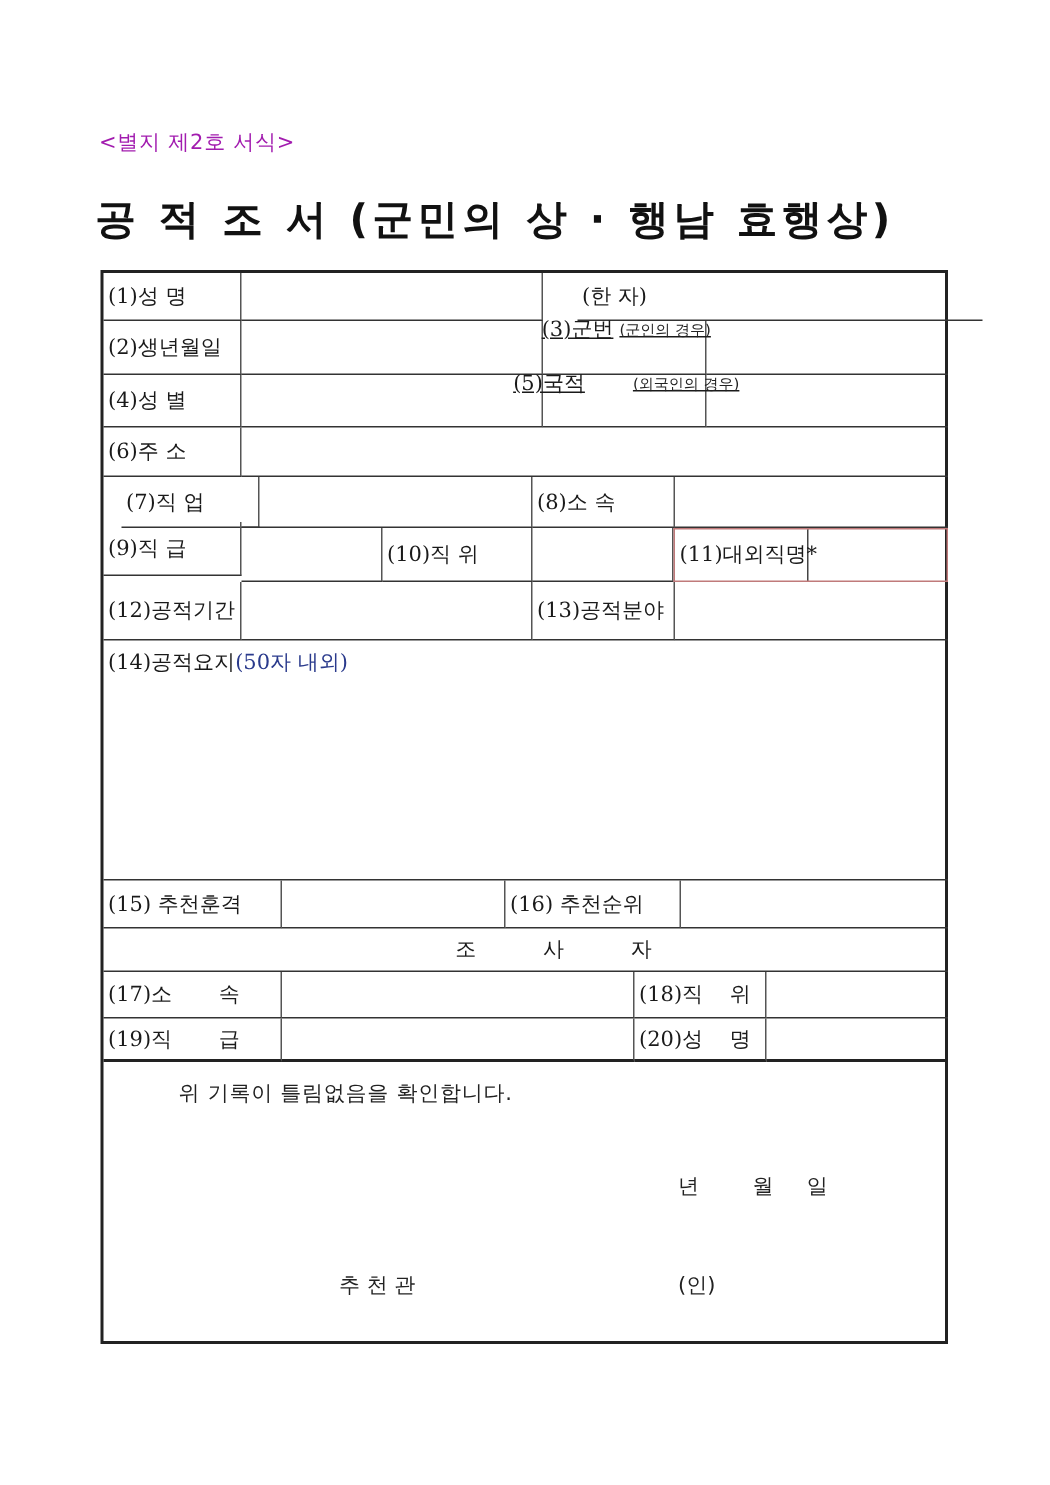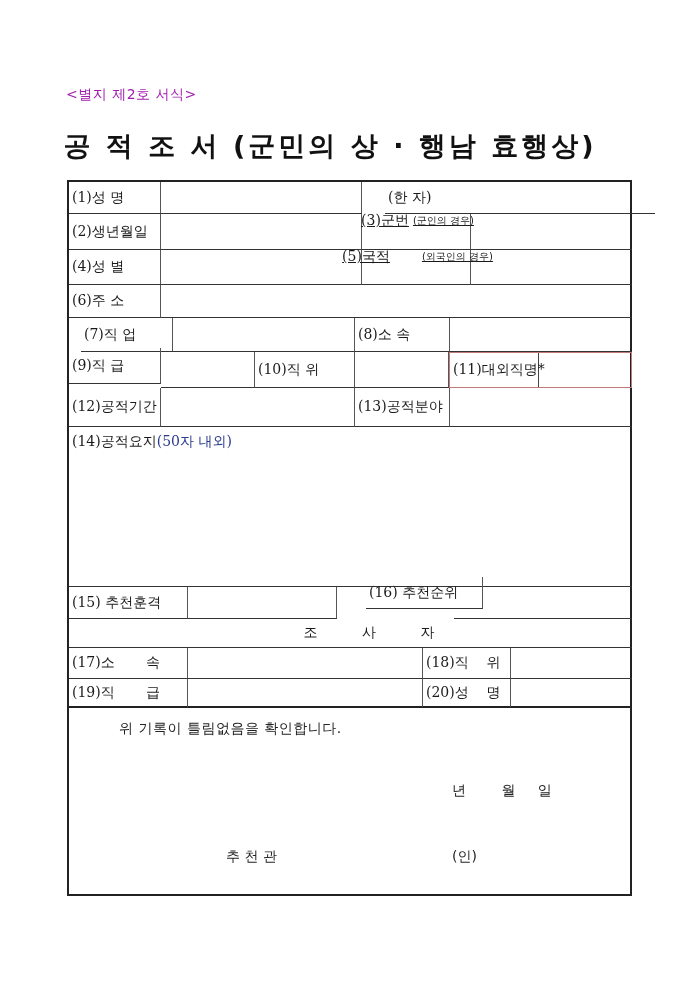--- a/index.html
+++ b/index.html
@@ -70,21 +70,21 @@
   <div class="cell" style="left:286px;top:206px;width:95px;height:39px;">(13)공적분야</div>
   <div class="cell val noright" style="left:381px;top:206px;width:182px;height:39px;"></div>
 
   <div class="cell noright" style="left:0;top:245px;width:563px;height:160px;align-items:flex-start;padding-top:6px;">
     <span>(14)공적요지</span>
       <span class="blue">(50자 내외)</span>
   </div>
 
   <div class="cell" style="left:0;top:405px;width:119px;height:32px;">(15) 추천훈격</div>
   <div class="cell val" style="left:119px;top:405px;width:149px;height:32px;"></div>
-  <div class="cell" style="left:268px;top:395px;width:117px;height:32px;margin-left:29px;">(16) 추천순위</div>
+  <div class="cell" style="left:268px;top:405px;width:117px;height:32px;">(16) 추천순위</div>
   <div class="cell val noright" style="left:385px;top:405px;width:178px;height:32px;"></div>
 
   <div class="cell noright" style="left:0;top:437px;width:563px;height:29px;justify-content:center;font-family:'DejaVu Sans','Liberation Sans',sans-serif;white-space:pre;padding-left:37px;">조          사          자</div>
 
   <div class="cell" style="left:0;top:466px;width:119px;height:31px;white-space:pre;">(17)소       속</div>
   <div class="cell val" style="left:119px;top:466px;width:235px;height:31px;"></div>
   <div class="cell" style="left:354px;top:466px;width:88px;height:31px;white-space:pre;">(18)직    위</div>
   <div class="cell val noright" style="left:442px;top:466px;width:121px;height:31px;"></div>
 
   <div class="cell" style="left:0;top:497px;width:119px;height:29px;white-space:pre;border-bottom:2px solid #222;">(19)직       급</div>

